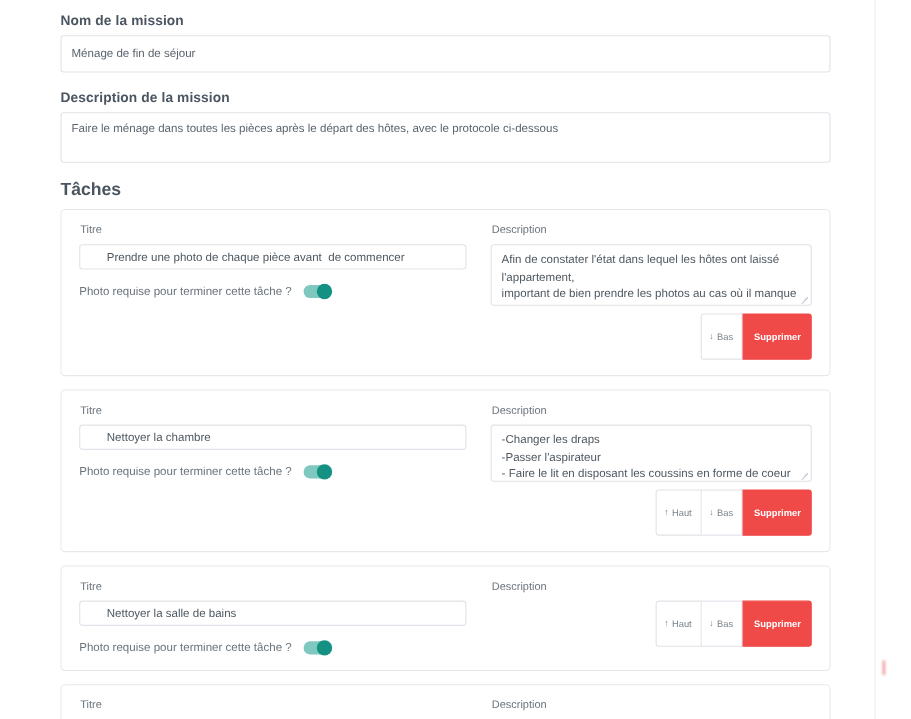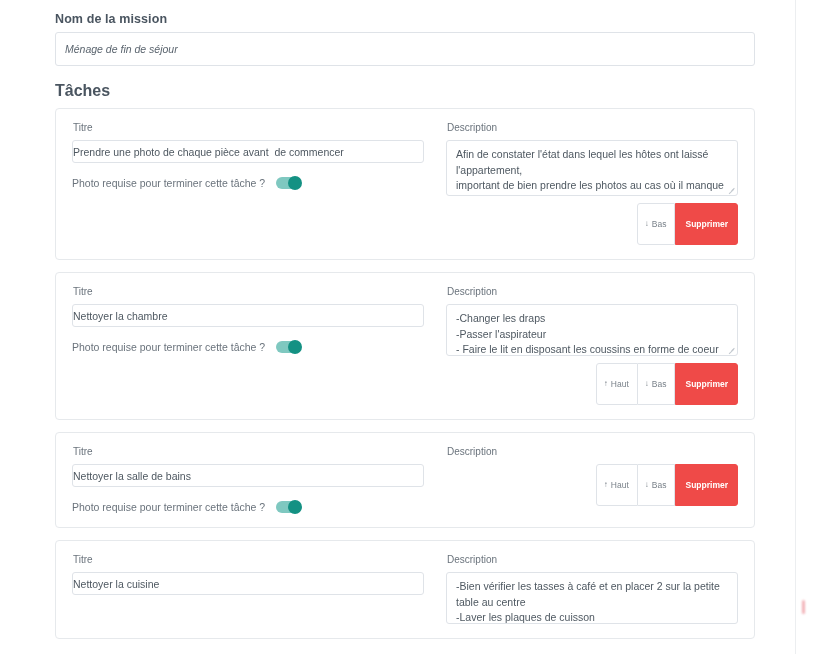--- a/index.html
+++ b/index.html
@@ -59,21 +59,20 @@
     width: 100%;
     height: 23px;
     border: 1px solid #dfe3e8;
     border-radius: 3px;
     background: #fff;
     font-family: "Liberation Sans", sans-serif;
     font-size: 10.5px;
     color: #5a646e;
     padding: 16px 9px;
     outline: none;
-    font-style: italic;
   }
   .text-area {
     display: block;
     width: 100%;
     border: 1px solid #dfe3e8;
     border-radius: 3px;
     background: #fff;
     font-family: "Liberation Sans", sans-serif;
     font-size: 10.5px;
     line-height: 15px;
@@ -107,21 +106,21 @@
   }
   .title-input {
     display: block;
     width: 100%;
     height: 23px;
     border: 1px solid #dfe3e8;
     border-radius: 3px;
     font-family: "Liberation Sans", sans-serif;
     font-size: 10.5px;
     color: #4e5861;
-    padding: 0 0;
+    padding: 0 24px;
     outline: none;
     background: #fff;
   }
   .photo-row {
     display: flex;
     align-items: center;
     gap: 11px;
     margin-top: 14px;
   }
   .photo-row .q {
@@ -215,20 +214,24 @@
 
 <div class="page">
 
   <div class="content">
 
     <div>
       <div class="field-label">Nom de la mission</div>
       <input class="text-input" id="mission-name" type="text" value="Ménage de fin de séjour" style="">
     </div>
 
+    <div>
+      <div class="field-label" style="margin-top:16px;">Description de la mission</div>
+      <textarea class="text-area" id="mission-desc" style="">Faire le ménage dans toutes les pièces après le départ des hôtes, avec le protocole ci-dessous</textarea>
+    </div>
 
     <div class="section-label">Tâches</div>
 
     <div id="task-list">
   <div class="task-card">
     <div class="col-left">
       <div class="sub-label">Titre</div>
       <input class="title-input" type="text" value="Prendre une photo de chaque pièce avant  de commencer" style="">
       <div class="photo-row">
         <span class="q">Photo requise pour terminer cette tâche ?</span>

